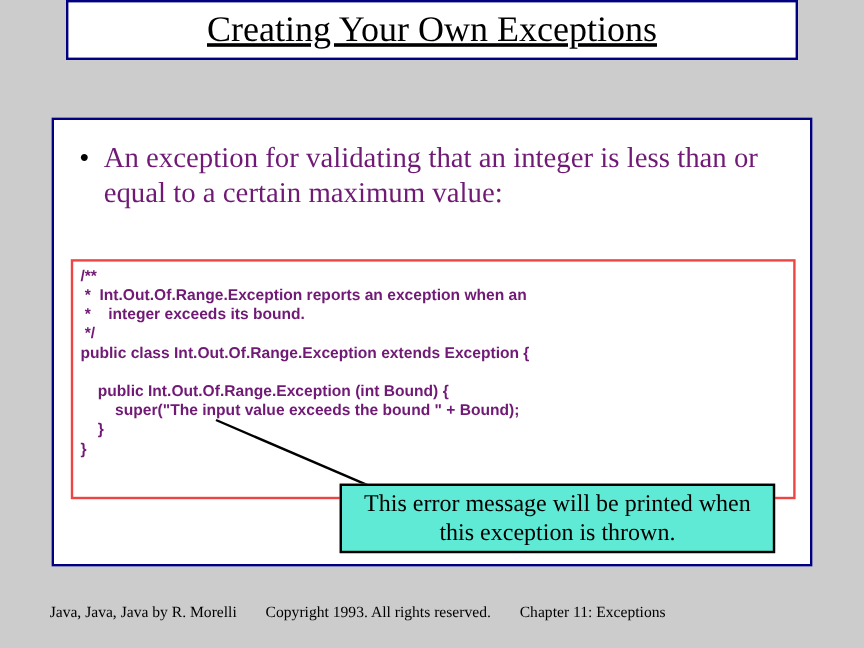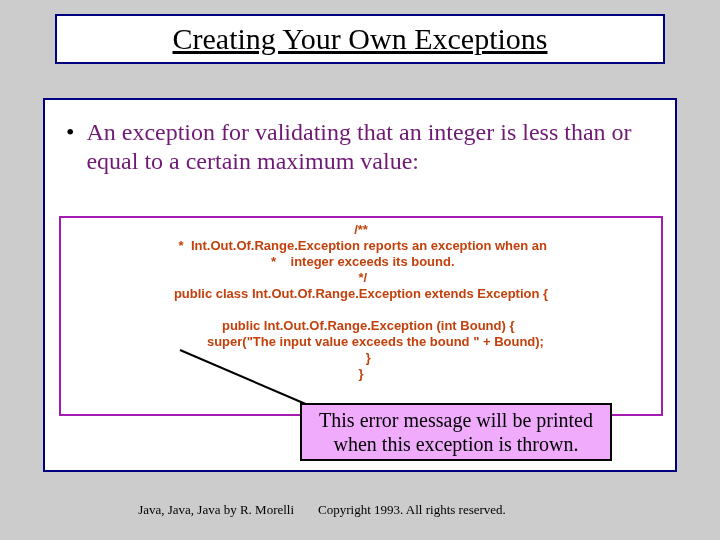--- a/index.html
+++ b/index.html
@@ -12,21 +12,21 @@
     overflow: hidden;
   }
   .slide {
     position: relative;
     width: 720px;
     height: 540px;
   }
   .title-box {
     position: absolute;
     left: 55px;
-    top: 14px;
+    top: 0;
     width: 610px;
     height: 50px;
     background: #ffffff;
     border: 2px solid #000080;
     box-sizing: border-box;
     display: flex;
     align-items: center;
     justify-content: center;
     font-family: Liberation Serif, serif;
   }
@@ -64,38 +64,37 @@
     font-size: 24px;
     line-height: 29px;
     color: #701a75;
   }
   .code-box {
     position: absolute;
     left: 14px;
     top: 116px;
     width: 604px;
     height: 200px;
-    border: 2px solid #a21caf;
+    border: 2px solid #ef4444;
     box-sizing: border-box;
     padding: 4px 6px;
     font-family: Arial, Helvetica, sans-serif;
     font-size: 13px;
     font-weight: bold;
     line-height: 16px;
-    color: #c2410c;
+    color: #701a75;
     white-space: pre;
-    text-align: center;
   }
   .callout-box {
     position: absolute;
-    left: 255px;
+    left: 238px;
     top: 303px;
-    width: 312px;
+    width: 363px;
     height: 58px;
-    background: #f0abfc;
+    background: #5eead4;
     border: 2px solid #000000;
     box-sizing: border-box;
     display: flex;
     align-items: center;
     justify-content: center;
     text-align: center;
     padding: 0 6px;
   }
   .callout-text {
     font-family: "Times New Roman", Times, serif;
@@ -111,21 +110,20 @@
     position: absolute;
     left: 0;
     bottom: 22px;
     width: 596px;
     display: flex;
     justify-content: center;
     gap: 24px;
     font-family: "Times New Roman", Times, serif;
     font-size: 13px;
     color: #000;
-    padding-left: 24px;
   }
 </style>
 </head>
 <body>
 
 <div class="slide">
 
   <div class="title-box">
     <span class="title-text">Creating Your Own Exceptions</span>
   </div>
@@ -154,15 +152,16 @@
 
     <div class="callout-box">
       <span class="callout-text">This error message will be printed when this exception is thrown.</span>
     </div>
 
   </div>
 
   <div class="footer">
     <span>Java, Java, Java by R. Morelli</span>
     <span>Copyright 1993. All rights reserved.</span>
+    <span>Chapter 11: Exceptions</span>
   </div>
 
 </div>
 
 </body></html>

